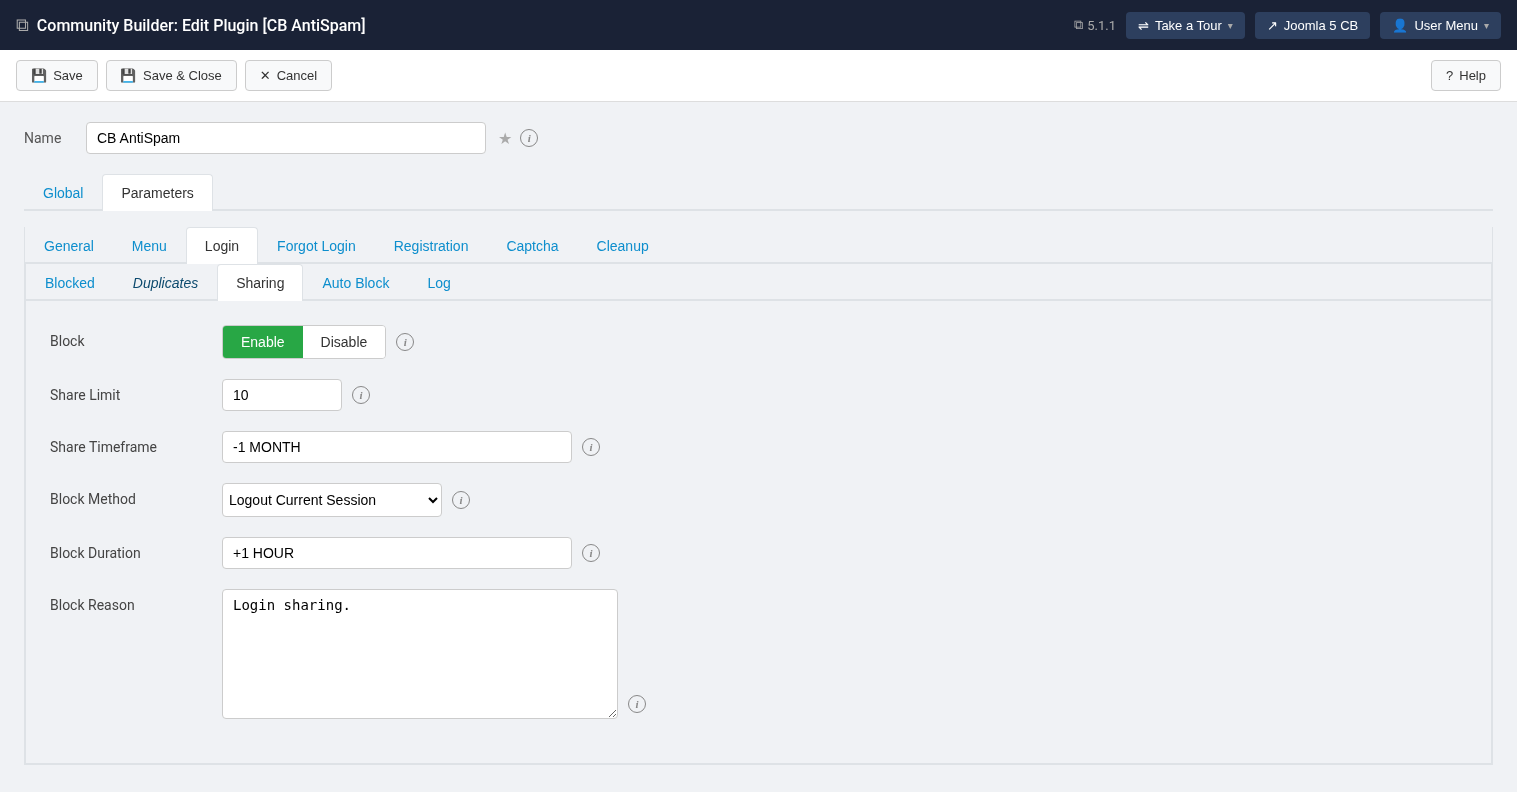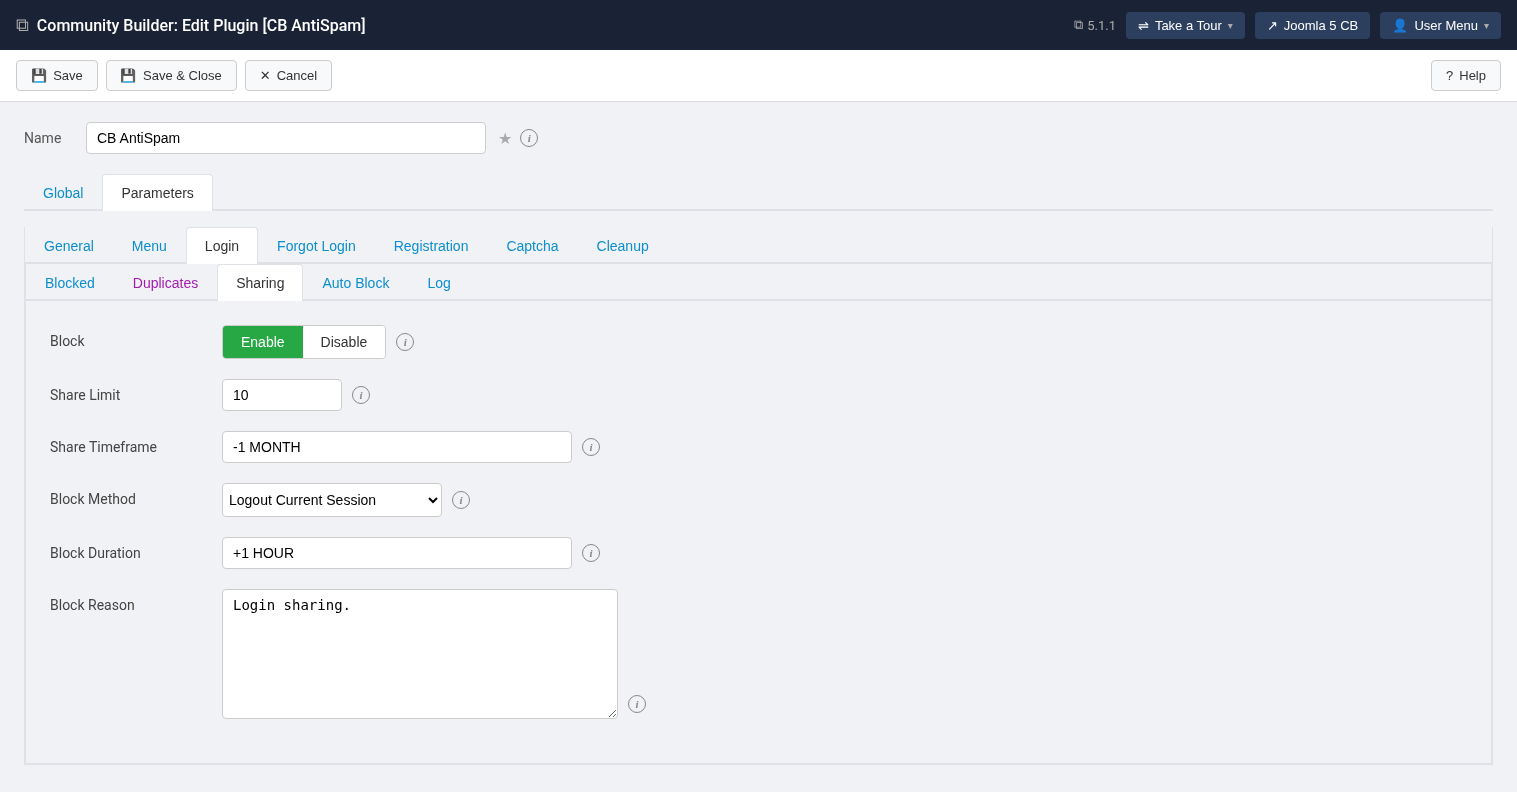--- a/index.html
+++ b/index.html
@@ -379,21 +379,21 @@
       <button class="tab2" style="color:#0d8ecd;">Forgot Login</button>
       <button class="tab2" style="color:#0d8ecd;">Registration</button>
       <button class="tab2" style="color:#0d8ecd;">Captcha</button>
       <button class="tab2" style="color:#0d8ecd;">Cleanup</button>
     </div>
 
     <div class="tab-content-inner">
 
       <div class="tabs-level3">
         <button class="tab3" style="color:#0d8ecd;">Blocked</button>
-        <button class="tab3" style="color:#a21caf;">Duplicates</button>
+        <button class="tab3" style="color:#0c4a6e;font-style:italic;">Duplicates</button>
         <button class="tab3 active">Sharing</button>
         <button class="tab3" style="color:#0d8ecd;">Auto Block</button>
         <button class="tab3" style="color:#0d8ecd;">Log</button>
       </div>
 
       <div class="tab-panel">
 
         <div class="form-row">
           <div class="form-label">Block</div>
           <div class="form-control-wrap">

